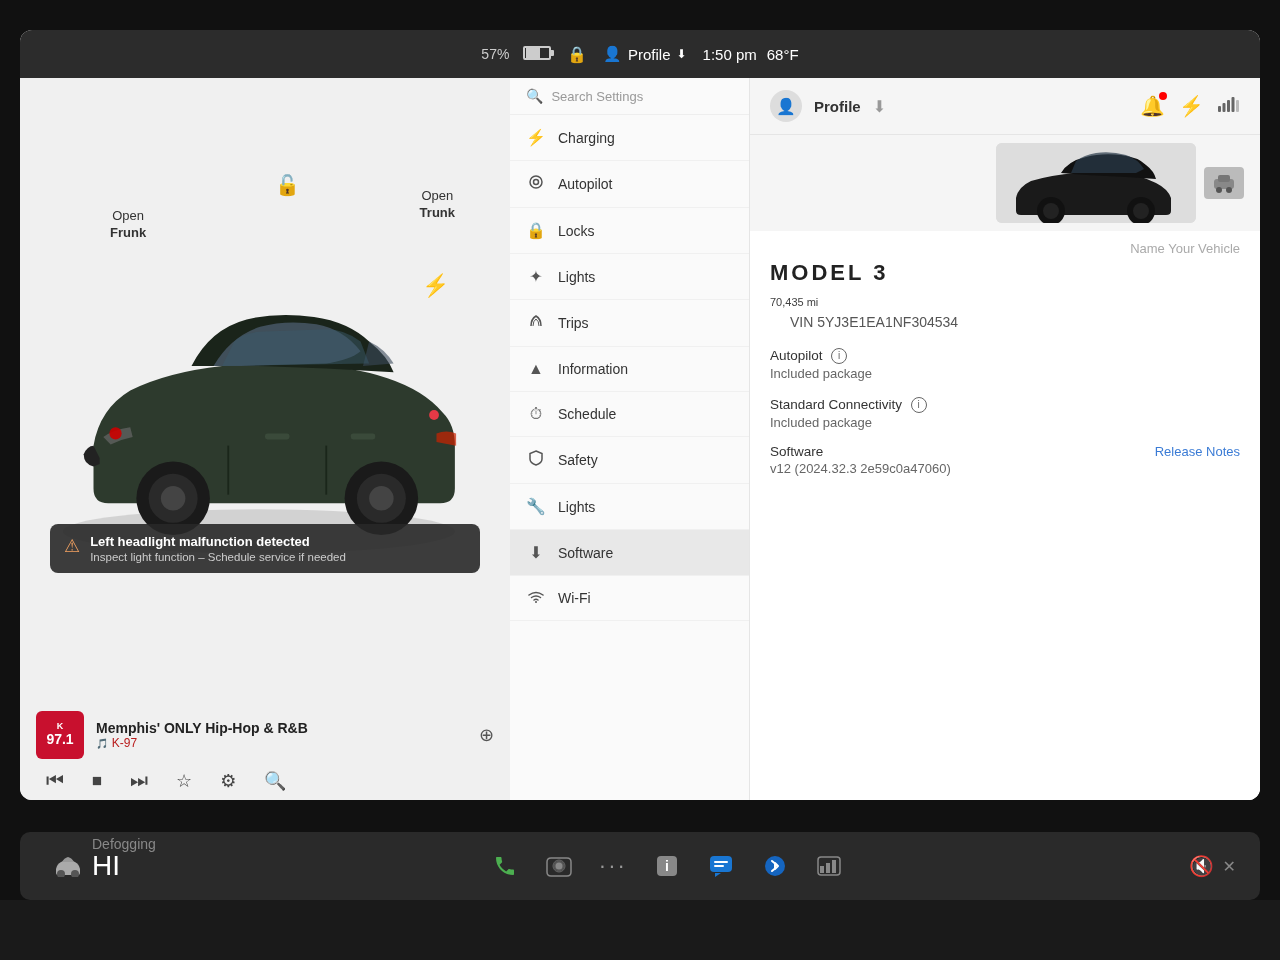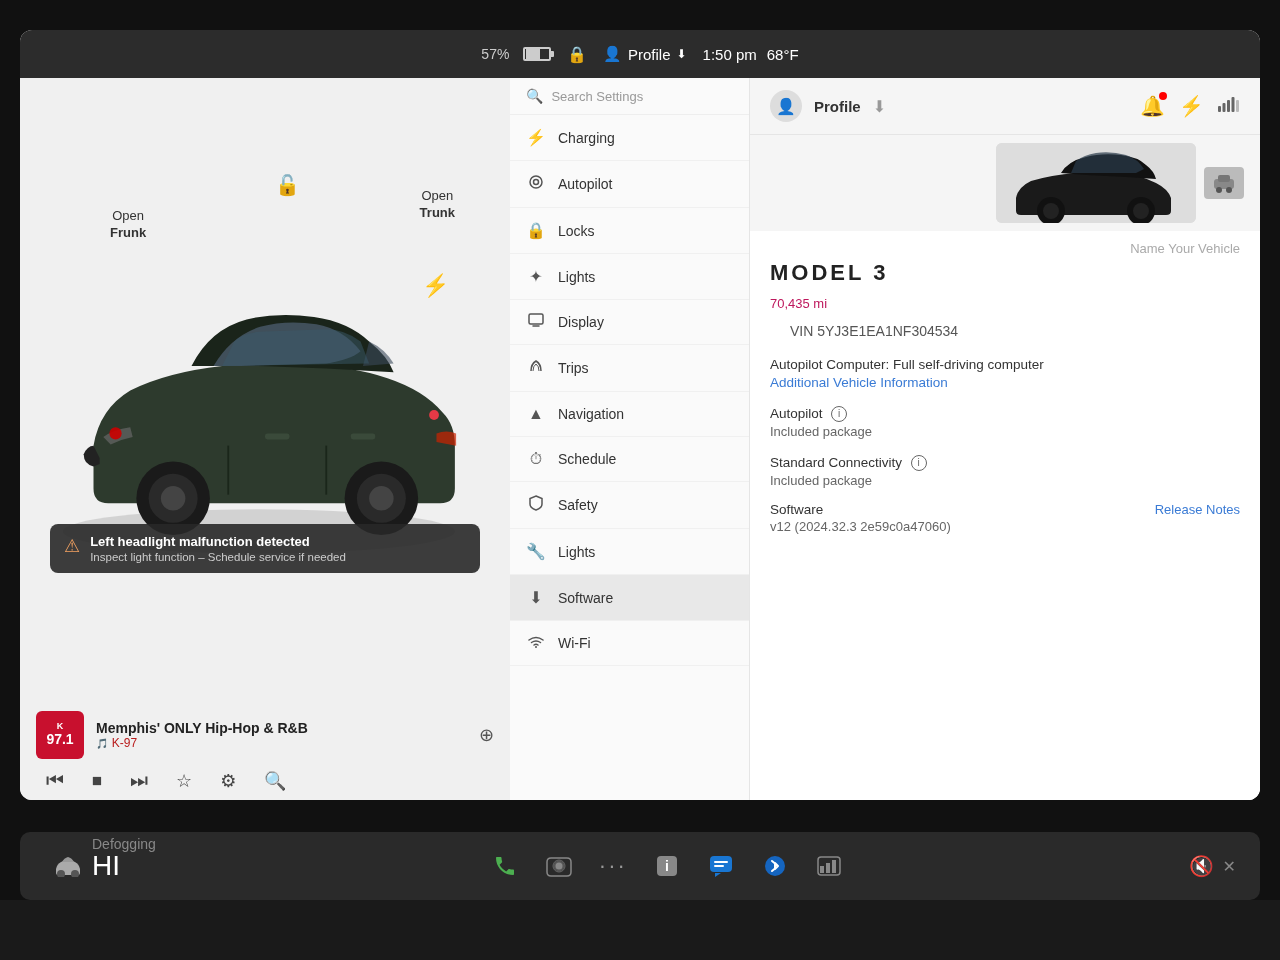--- a/index.html
+++ b/index.html
@@ -38,21 +38,21 @@
       align-items: center;
       justify-content: center;
       gap: 16px;
       flex-shrink: 0;
       color: #fff;
       font-size: 14px;
     }
 
     .status-bar .battery-area {
       display: flex;
-      align-items: center;
+      align-items: flex-start;
       gap: 14px;
     }
 
     .battery-icon {
       width: 28px;
       height: 14px;
       border: 2px solid #ccc;
       border-radius: 2px;
       position: relative;
       display: inline-flex;
@@ -403,23 +403,23 @@
     .model-name {
       font-size: 22px;
       font-weight: 700;
       color: #222;
       letter-spacing: 3px;
       text-transform: uppercase;
       margin-bottom: 10px;
     }
 
     .mileage {
-      font-size: 13px;
-      color: #be185d;
-      margin-bottom: 12px;
+      font-size: 11px;
+      color: #404040;
+      margin-bottom: 6px;
     }
 
     .vin {
       font-size: 14px;
       color: #555;
       margin-bottom: 16px;
       margin-left: 20px;
     }
 
     .info-section {
@@ -690,39 +690,30 @@
             <div class="menu-item">
               <span class="menu-item-icon">🔒</span>
               <span>Locks</span>
             </div>
             <div class="menu-item">
               <span class="menu-item-icon">✦</span>
               <span>Lights</span>
             </div>
             <div class="menu-item">
               <span class="menu-item-icon">
-                <svg width="16" height="14" viewBox="0 0 16 14" fill="none">
-                  <rect x="1" y="1" width="14" height="10" rx="1.5" stroke="#555" stroke-width="1.5" fill="none"></rect>
-                  <path d="M5 13 H11" stroke="#555" stroke-width="1.5" stroke-linecap="round"></path>
-                </svg>
-              </span>
-              <span>Display</span>
-            </div>
-            <div class="menu-item">
-              <span class="menu-item-icon">
                 <svg width="16" height="16" viewBox="0 0 16 16" fill="none">
                   <path d="M3 13 Q3 6 8 3 Q13 6 13 13" stroke="#555" stroke-width="1.5" fill="none"></path>
                   <path d="M5 13 Q5 8 8 6 Q11 8 11 13" stroke="#555" stroke-width="1" fill="none"></path>
                 </svg>
               </span>
               <span>Trips</span>
             </div>
             <div class="menu-item">
               <span class="menu-item-icon">▲</span>
-              <span>Navigation</span>
+              <span>Information</span>
             </div>
             <div class="menu-item">
               <span class="menu-item-icon">⏱</span>
               <span>Schedule</span>
             </div>
             <div class="menu-item">
               <span class="menu-item-icon">
                 <svg width="14" height="16" viewBox="0 0 14 16" fill="none">
                   <path d="M7 1 L13 3.5 V9 Q13 13 7 15 Q1 13 1 9 V3.5 Z" stroke="#555" stroke-width="1.5" fill="none"></path>
                 </svg>
@@ -806,24 +797,20 @@
             <div class="vehicle-info">
 
               <div style="display:flex; justify-content:flex-end; margin-bottom:4px;">
                 <span style="color:#aaa; font-size:13px;">Name Your Vehicle</span>
               </div>
 
               <div class="model-name">MODEL 3</div>
               <div class="mileage">70,435 mi</div>
               <div class="vin">VIN 5YJ3E1EA1NF304534</div>
 
-              <div class="info-section">
-                <span class="info-label">Autopilot Computer: Full self-driving computer</span>
-                <a class="info-link">Additional Vehicle Information</a>
-              </div>
 
               <div class="info-section">
                 <span class="info-label">Autopilot</span>
                 <span class="info-circle">i</span>
                 <div class="info-value">Included package</div>
               </div>
 
               <div class="info-section">
                 <span class="info-label">Standard Connectivity</span>
                 <span class="info-circle">i</span>

